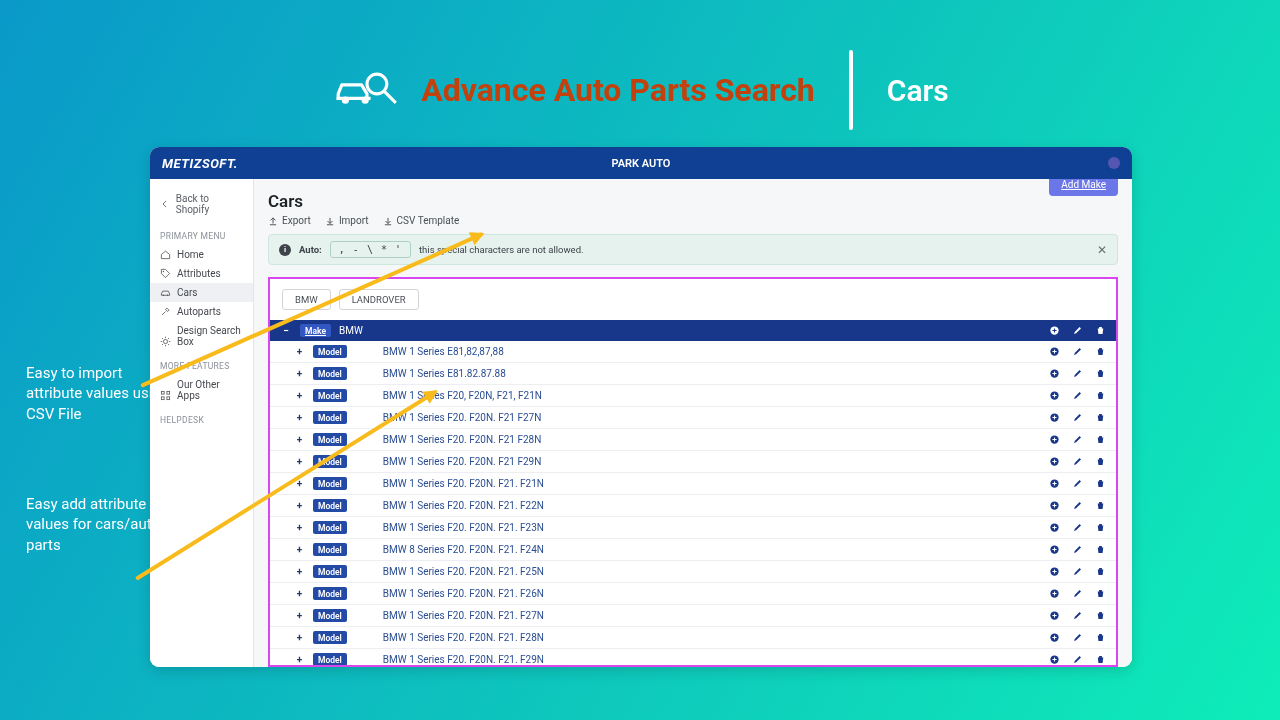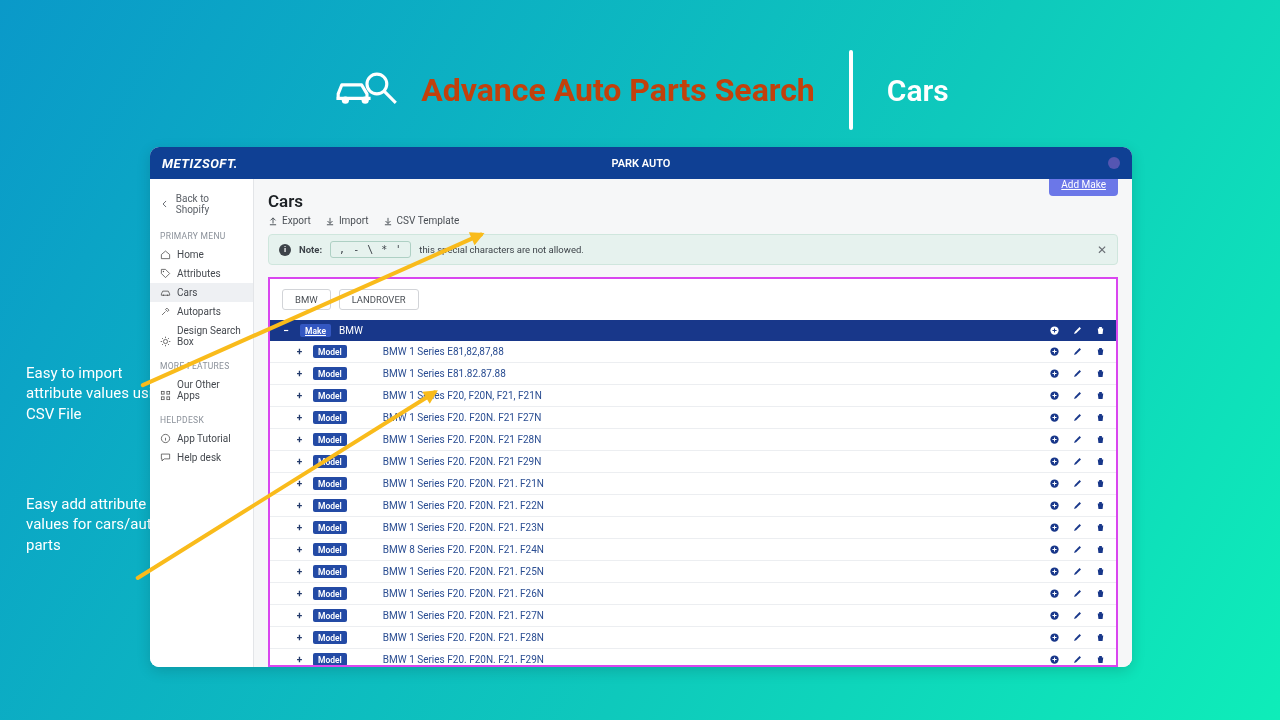--- a/index.html
+++ b/index.html
@@ -165,39 +165,20 @@
                 <rect x="2" y="2" width="4" height="4" stroke="#555" stroke-width="1.2" fill="none"></rect>
                 <rect x="10" y="2" width="4" height="4" stroke="#555" stroke-width="1.2" fill="none"></rect>
                 <rect x="2" y="10" width="4" height="4" stroke="#555" stroke-width="1.2" fill="none"></rect>
                 <rect x="10" y="10" width="4" height="4" stroke="#555" stroke-width="1.2" fill="none"></rect>
               </svg>
             </span>
             <span>Our Other Apps</span>
           </div>
         </div>
       <div class="sb-head">HELPDESK</div>
-      <div id="sb3">
-          <div class="sb-item">
-            <span class="icn">
-              <svg width="11" height="11" viewBox="0 0 16 16">
-                <circle cx="8" cy="8" r="6" stroke="#555" stroke-width="1.2" fill="none"></circle>
-                <path d="M8 5v0M8 7v4" stroke="#555" stroke-width="1.2" fill="none"></path>
-              </svg>
-            </span>
-            <span>App Tutorial</span>
-          </div>
-          <div class="sb-item">
-            <span class="icn">
-              <svg width="11" height="11" viewBox="0 0 16 16">
-                <path d="M2 3h12v7H6l-3 3V10H2z" stroke="#555" stroke-width="1.2" fill="none"></path>
-              </svg>
-            </span>
-            <span>Help desk</span>
-          </div>
-        </div>
     </div>
 
     <div class="main">
       <div style="display:flex;align-items:flex-start;">
         <div>
           <div class="page-title">Cars</div>
           <div class="toolbar">
             <span class="tool-link">
               <svg width="10" height="10" viewBox="0 0 16 16">
                   <path d="M8 12 V3 M4 7 L8 3 L12 7 M3 14 h10" stroke="#4a4f55" stroke-width="1.5" fill="none"></path>
@@ -216,21 +197,21 @@
                 </svg>
               <span>CSV Template</span>
             </span>
           </div>
         </div>
         <button class="add-make-btn">Add Make</button>
       </div>
 
       <div class="note-bar">
         <span class="info-ic">i</span>
-        <strong>Note:</strong>
+        <strong>Auto:</strong>
         <span class="note-chars">, - \ * '</span>
         <span>this special characters are not allowed.</span>
         <span class="note-close">✕</span>
       </div>
 
       <div class="card">
         <div class="tabs" id="tabs">
             <div class="tab active">BMW</div>
             <div class="tab">LANDROVER</div>
           </div>

